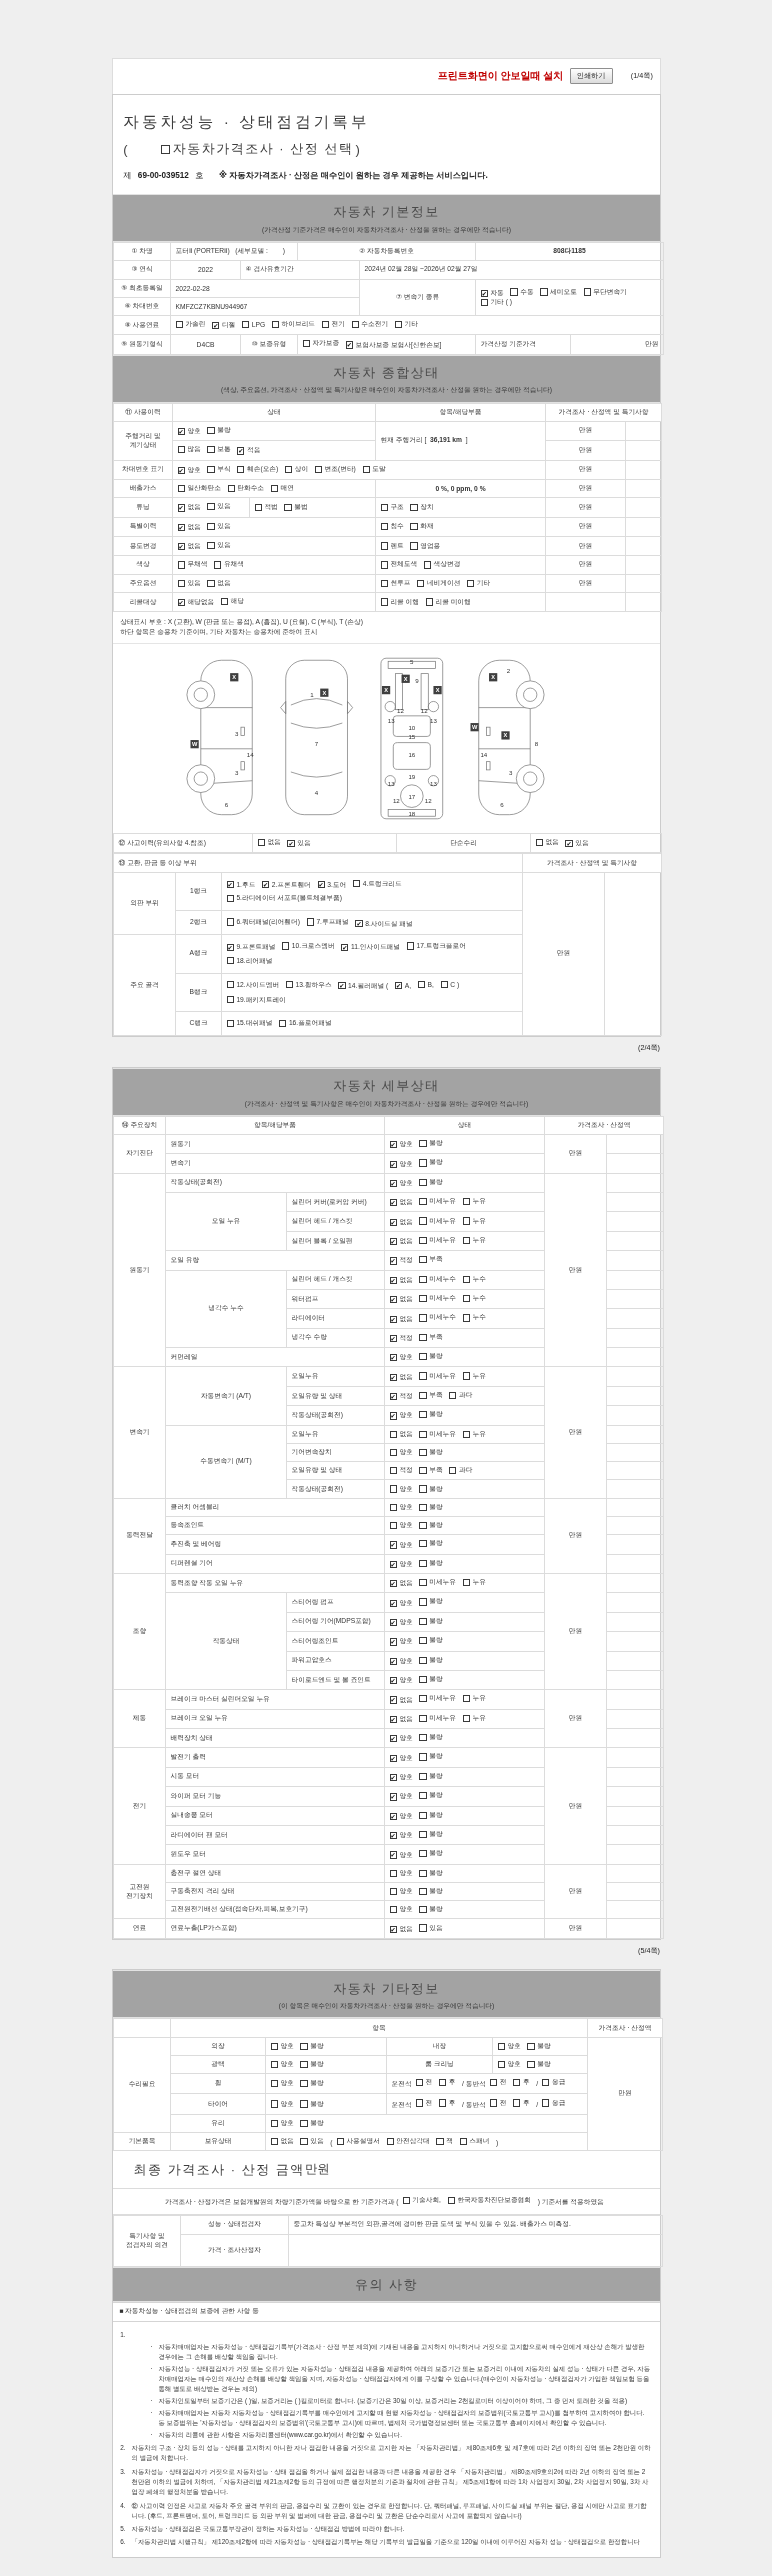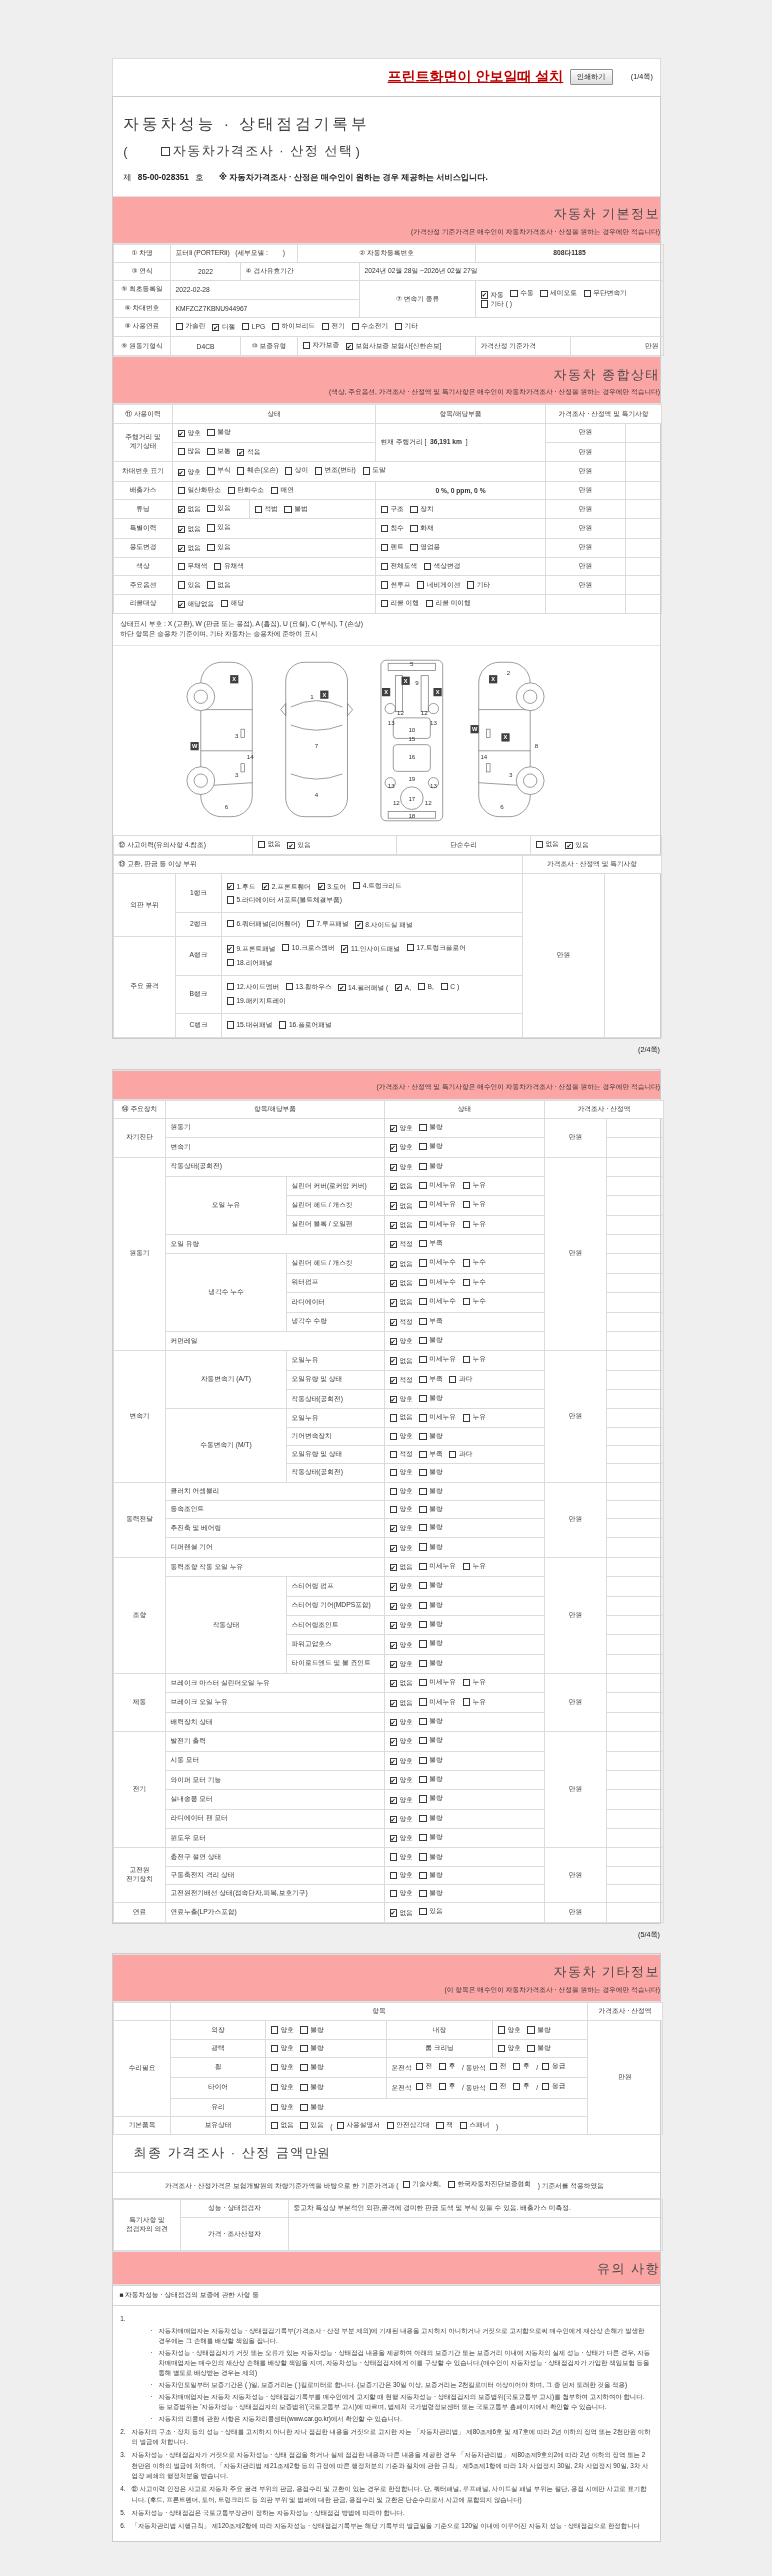--- a/index.html
+++ b/index.html
@@ -1,33 +1,33 @@
 <!DOCTYPE html>
 <html style="font-size:8.2px"><head>
 <meta charset="utf-8">
 <style>
   html,body{margin:0;padding:0;}
   body{width:773px;background:#efefef;font-family:"Liberation Sans","DejaVu Sans",sans-serif;color:#333;}
   .spacer{height:58px;}
   .doc{width:549px;margin:0 auto;}
   .topbar{background:#fff;display:flex;justify-content:flex-end;align-items:center;gap:6.2px;padding:9.3px 7.2px;border:0.5px solid #ddd;border-bottom:none;}
-  .notice{color:#c00000;font-weight:bold;font-size:14px;text-decoration:underline;}
+  .notice{color:#c00000;font-weight:bold;font-size:10px;}
   .print-btn{font-family:inherit;font-size:7.2px;color:#222;padding:2.1px 6.2px;border:0.5px solid #8f8f8f;border-radius:1px;background:linear-gradient(#fefefe,#dcdcdc);cursor:pointer;}
   .pagenum{font-size:7.2px;color:#222;padding-left:12px;}
   .block{background:#fff;border:0.5px solid #ccc;margin-bottom:3.1px;}
   .gap{display:flex;justify-content:flex-end;padding:3.1px 1px 13.4px;font-size:7.2px;color:#222;}
   .titlebox{padding:17.5px 10.3px 13.4px;text-align:left;}
   .titlebox h1{margin:0;font-weight:normal;font-size:15.5px;letter-spacing:3.1px;color:#3d3d3d;}
   .doc-sub{font-size:13px;color:#3d3d3d;margin-top:7.2px;letter-spacing:1.5px;}
   .doc-sub .cb{margin:0 2.1px;padding-left:26px;}
   .doc-sub .box{width:8.8px;height:8.8px;}
   .doc-no{margin-top:11.3px;font-size:8.2px;color:#222;}
   .doc-no .docno{font-weight:bold;margin:0 4.1px;}
   .doc-note{margin-left:13.4px;font-weight:bold;}
-  .band{background:#fca5a5;border-top:0.5px solid #e2e2e2;border-bottom:0.5px solid #e2e2e2;text-align:right;padding:8.2px 0 6.2px;}
+  .band{background:#a3a3a3;border-top:0.5px solid #e2e2e2;border-bottom:0.5px solid #e2e2e2;text-align:center;padding:8.2px 0 6.2px;}
   .band h2{margin:0;font-weight:normal;font-size:13px;letter-spacing:1.5px;color:#4a4a4a;}
   .band .note{font-size:6.7px;color:#333;margin-top:4.6px;}
   table.frm{width:100%;border-collapse:collapse;font-size:6.7px;color:#333;table-layout:fixed;}
   .frm td,.frm th{border:0.5px solid #dcdcdc;padding:4.1px 4.6px;vertical-align:middle;word-break:keep-all;}
   .frm th{font-weight:normal;text-align:center;background:#fff;}
   .frm .lbl{text-align:center;}
   .frm .grp{text-align:center;}
   .frm .unit{text-align:center;}
   .frm .bold{font-weight:bold;}
   .cb{display:inline-flex;align-items:center;margin-right:6.7px;white-space:nowrap;}
@@ -61,21 +61,21 @@
 
   <div class="block">
     <div class="titlebox">
       <h1>자동차성능 · 상태점검기록부</h1>
       <div class="doc-sub"><span class="ptxt">(</span><span class="cb">
             <span class="box"></span>
             <span>자동차가격조사 · 산정 선택</span>
           </span><span class="ptxt">)</span></div>
       <div class="doc-no">
         <span>제</span>
-        <span class="docno">85-00-028351</span>
+        <span class="docno">69-00-039512</span>
         <span>호</span>
         <span class="doc-note">※ 자동차가격조사 · 산정은 매수인이 원하는 경우 제공하는 서비스입니다.</span>
       </div>
     </div>
 
     <div class="band">
       <h2>자동차 기본정보</h2>
       <div class="note">(가격산정 기준가격은 매수인이 자동차가격조사 · 산정을 원하는 경우에만 적습니다)</div>
     </div>
     <table class="frm">
@@ -616,20 +616,21 @@
     </tbody>
       </table>
   </div>
 
   <div class="gap">
       <span>(2/4쪽)</span>
     </div>
 
   <div class="block">
     <div class="band">
+      <h2>자동차 세부상태</h2>
       <div class="note">(가격조사 · 산정액 및 특기사항은 매수인이 자동차가격조사 · 산정을 원하는 경우에만 적습니다)</div>
     </div>
     <table class="frm">
       <colgroup>
           <col style="width:52px">
           <col style="width:121px">
           <col style="width:98px">
           <col style="width:160px">
           <col style="width:62px">
           <col style="width:57px">

